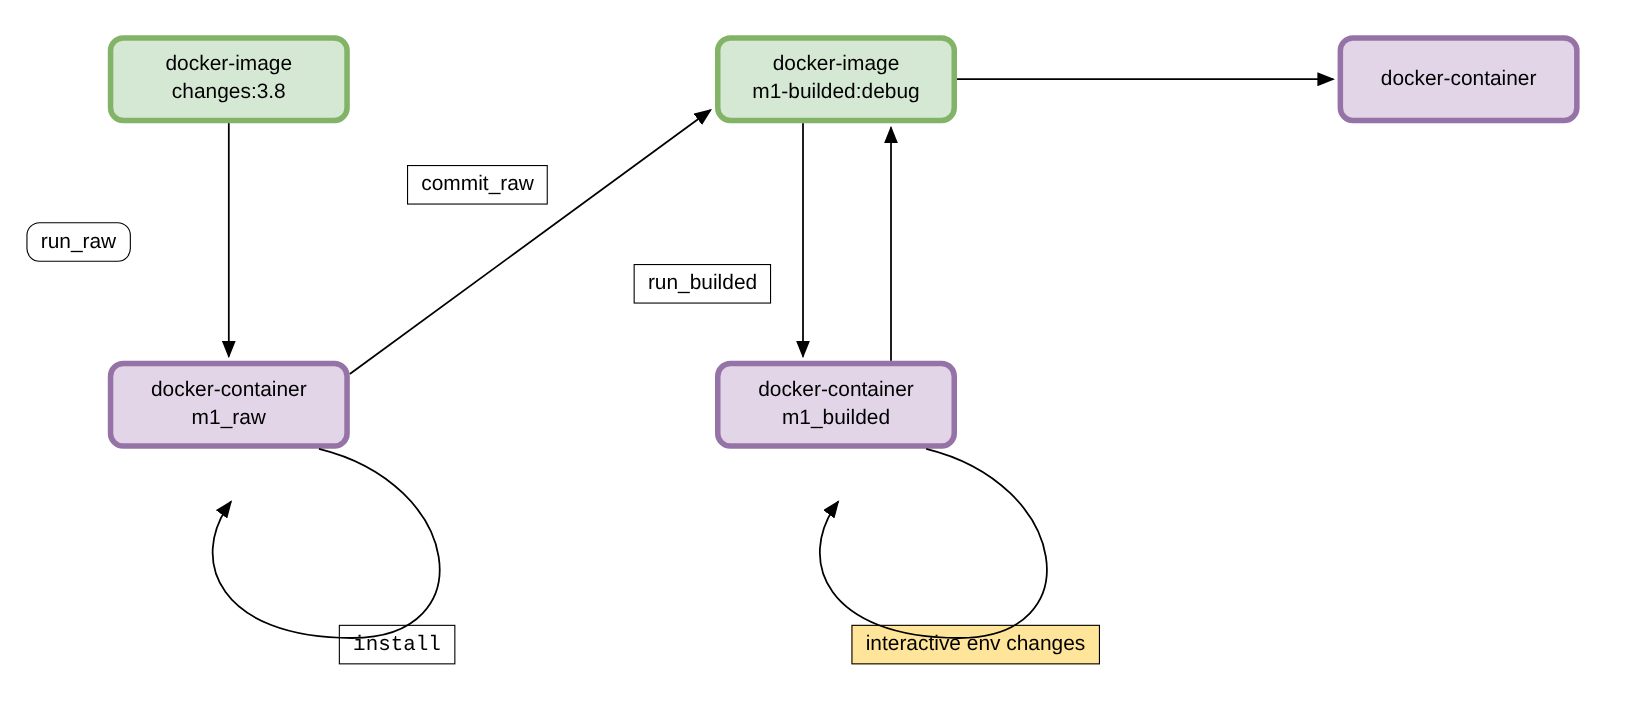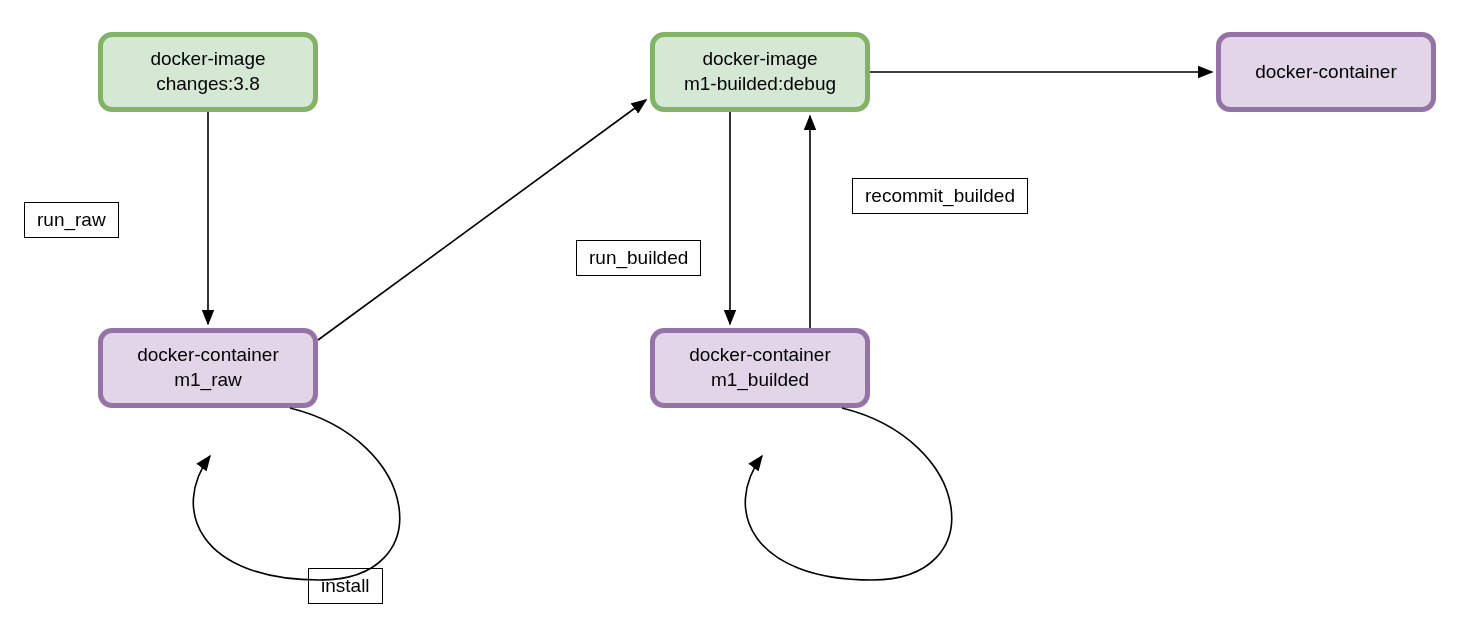--- a/index.html
+++ b/index.html
@@ -70,30 +70,31 @@
   <div class="node purple" style="left:98px; top:328px; width:220px; height:80px;">
     <span>docker-container</span>
     <span>m1_raw</span>
   </div>
 
   <div class="node purple" style="left:650px; top:328px; width:220px; height:80px;">
     <span>docker-container</span>
     <span>m1_builded</span>
   </div>
 
-  <div class="label-box" style="left:24px; top:202px;"><span>run_raw</span></div>
+  <div class="label-box" style="left:24px; top:202px;border-radius:12px;"><span>run_raw</span></div>
 
+  <div class="label-box" style="left:370px; top:150px;"><span>commit_raw</span></div>
 
   <div class="label-box" style="left:576px; top:240px;"><span>run_builded</span></div>
 
-  <div class="label-box" style="left:852px; top:178px;"><span>recommit_builded</span></div>
 
 
-  <div class="label-box" style="left:308px; top:568px;"><span>install</span></div>
+  <div class="label-box" style="left:308px; top:568px;font-family:Liberation Mono, monospace;"><span>install</span></div>
 
+  <div class="label-box yellow" style="left:774px; top:568px;"><span>interactive env changes</span></div>
 
   <svg class="arrows">
     <defs>
       <marker id="arrowhead" markerWidth="10" markerHeight="8" refX="9" refY="4" orient="auto">
         <polygon class="arrow-head" points="0 0, 10 4, 0 8"></polygon>
       </marker>
     </defs>
 
     <line class="arrow-line" x1="208" y1="112" x2="208" y2="324" marker-end="url(#arrowhead)"></line>
 

